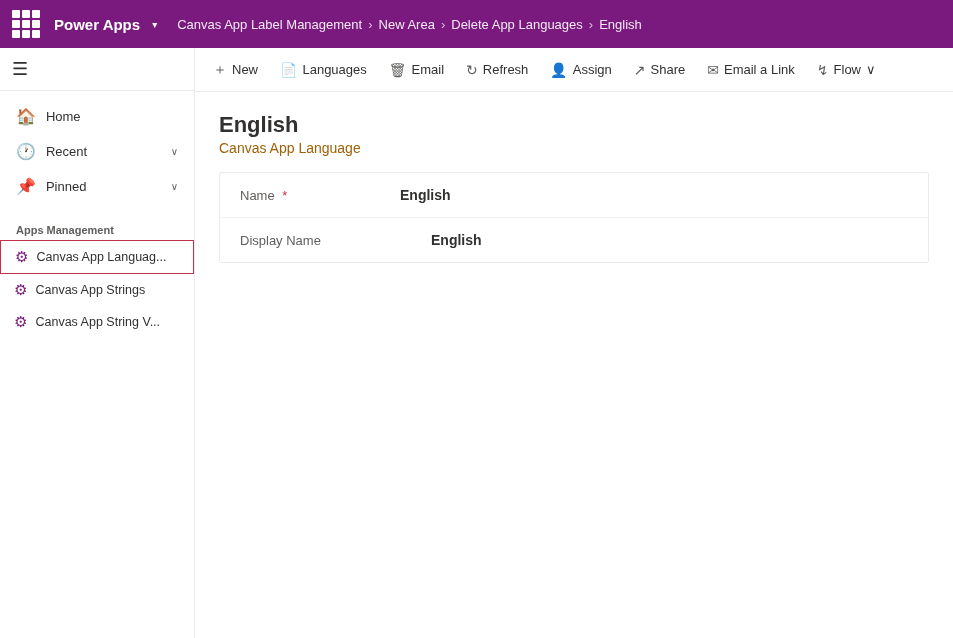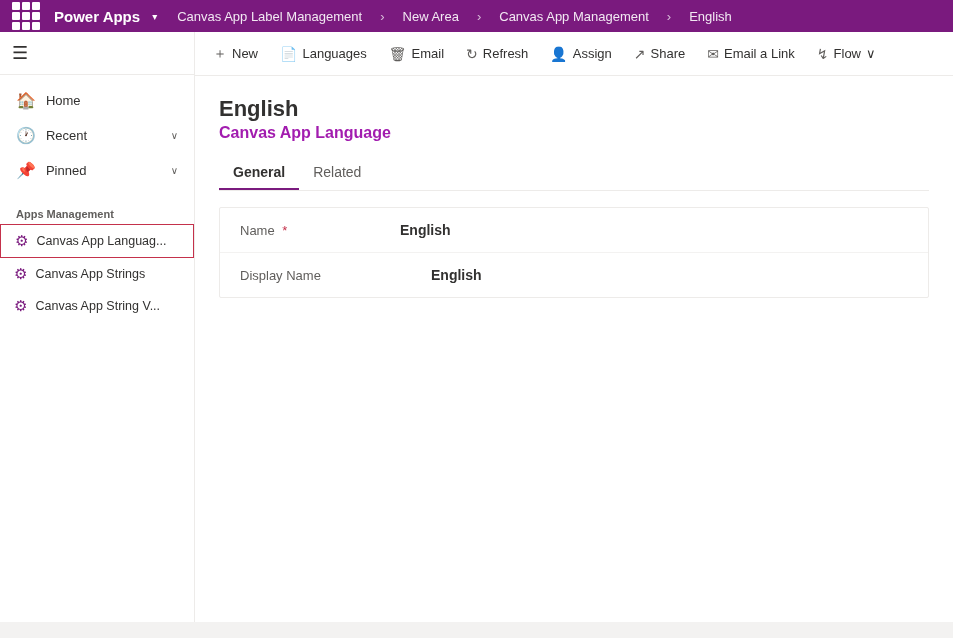--- a/index.html
+++ b/index.html
@@ -2,38 +2,38 @@
 <html><head>
   <meta charset="utf-8">
   <style>
     * { box-sizing: border-box; margin: 0; padding: 0; }
     body { font-family: 'Segoe UI', sans-serif; font-size: 14px; background: #f3f2f1; width: 953px; height: 638px; overflow: hidden; }
 
     
     .top-nav {
       background: #7a1a7e;
       color: white;
-      height: 32px;
+      height: 48px;
       display: flex;
       align-items: center;
       padding: 0 12px;
       gap: 10px;
     }
     .top-nav .waffle-icon {
       width: 28px; height: 28px;
       display: grid; grid-template-columns: repeat(3,8px); grid-template-rows: repeat(3,8px);
       gap: 2px; cursor: pointer;
     }
     .top-nav .waffle-dot { background: white; border-radius: 1px; }
     .top-nav .app-name {
       font-weight: 700; font-size: 15px; color: white; margin-left: 4px;
     }
     .top-nav .chevron-down { font-size: 10px; color: white; margin-left: 2px; }
     .top-nav .breadcrumb {
-      display: flex; align-items: center; gap: 18px;
+      display: flex; align-items: center; gap: 6px;
       font-size: 13px; color: rgba(255,255,255,0.9); margin-left: 10px;
     }
     .top-nav .breadcrumb .sep { color: rgba(255,255,255,0.7); }
 
     
     .layout { display: flex; height: calc(638px - 48px); }
 
     
     .sidebar {
       width: 195px; background: white;
@@ -95,21 +95,21 @@
       border-radius: 2px;
     }
     .toolbar-btn .btn-icon { font-size: 14px; color: #605e5c; }
 
     
     .content-area {
       flex: 1; padding: 20px 24px;
       overflow-y: auto; background: white;
     }
     .record-title { font-size: 22px; font-weight: 600; color: #323130; }
-    .record-subtitle { font-size: 16px; color: #a21caf; margin-top: 2px; font-weight: bold; }
+    .record-subtitle { font-size: 14px; color: #a16207; margin-top: 2px; }
 
     .tabs { display: flex; gap: 0; margin-top: 14px; border-bottom: 1px solid #edebe9; }
     .tab {
       padding: 8px 14px;
       font-size: 14px; cursor: pointer;
       color: #605e5c;
       border-bottom: 2px solid transparent;
     }
     .tab.active {
       color: #323130; font-weight: 600;
@@ -149,21 +149,21 @@
       <div class="waffle-dot"></div>
       <div class="waffle-dot"></div>
   </div>
   <span class="app-name">Power Apps</span>
   <span class="chevron-down">▾</span>
   <div class="breadcrumb">
     <span>Canvas App Label Management</span>
     <span class="sep">›</span>
     <span>New Area</span>
     <span class="sep">›</span>
-    <span>Canvas App Management</span>
+    <span>Delete App Languages</span>
     <span class="sep">›</span>
     <span>English</span>
   </div>
 </div>
 
 <div class="layout">
 
   <div class="sidebar">
     <div class="sidebar-top">
       <button class="hamburger-btn">☰</button>
@@ -234,24 +234,20 @@
         <span class="btn-icon">↯</span>
         <span>Flow</span>
         <span class="chevron">∨</span>
       </button>
     </div>
 
     <div class="content-area">
       <div class="record-title">English</div>
       <div class="record-subtitle">Canvas App Language</div>
 
-      <div class="tabs">
-        <div class="tab active">General</div>
-        <div class="tab">Related</div>
-      </div>
 
       <div class="form-section">
         <div class="form-row">
           <div class="form-label">
             <span>Name</span>
             <span class="required">*</span>
           </div>
           <div class="form-value">English</div>
         </div>
         <div class="form-row">

